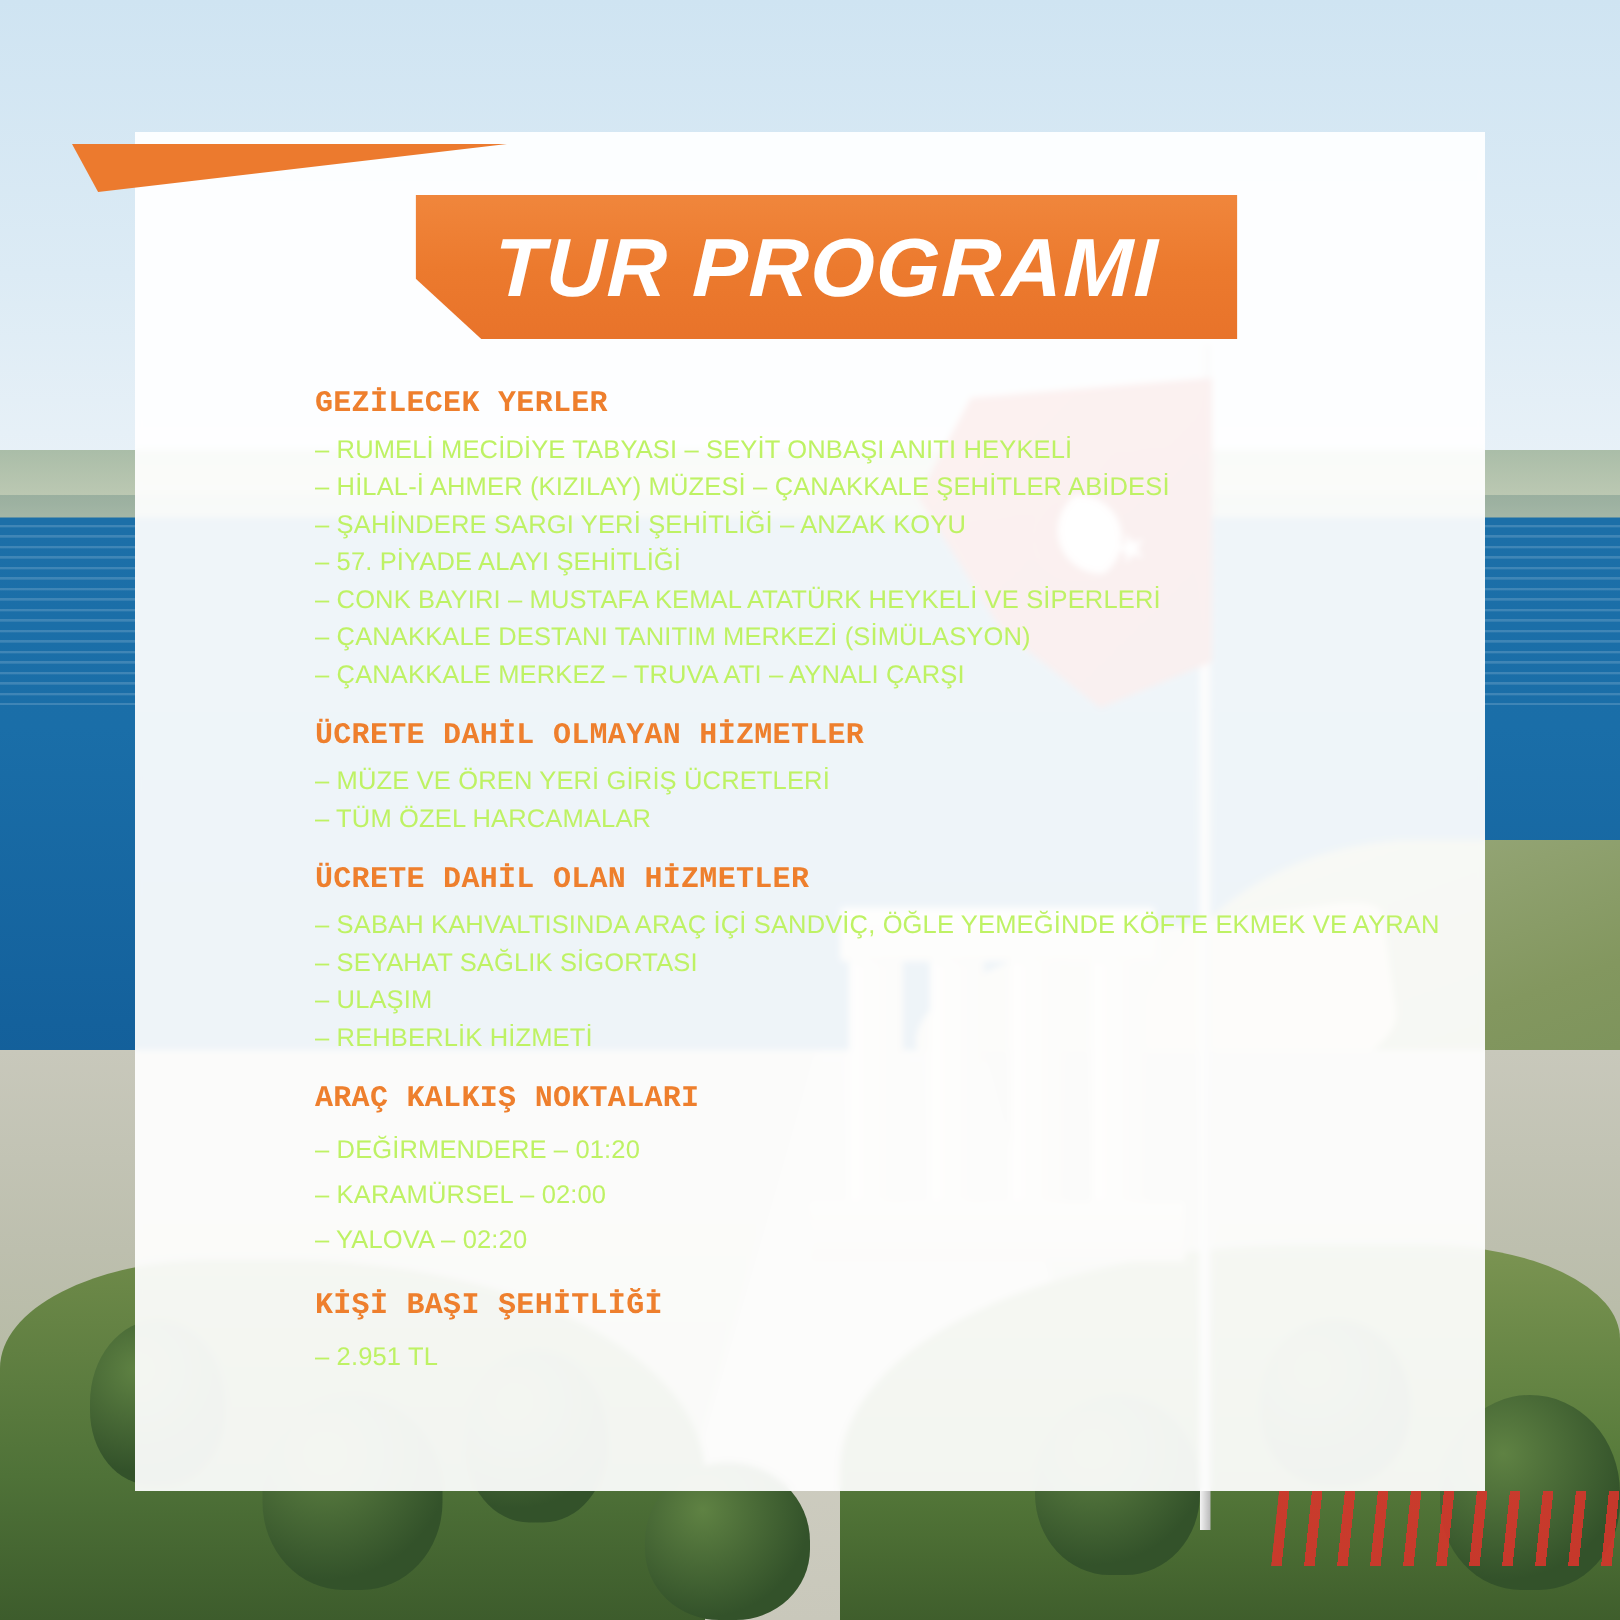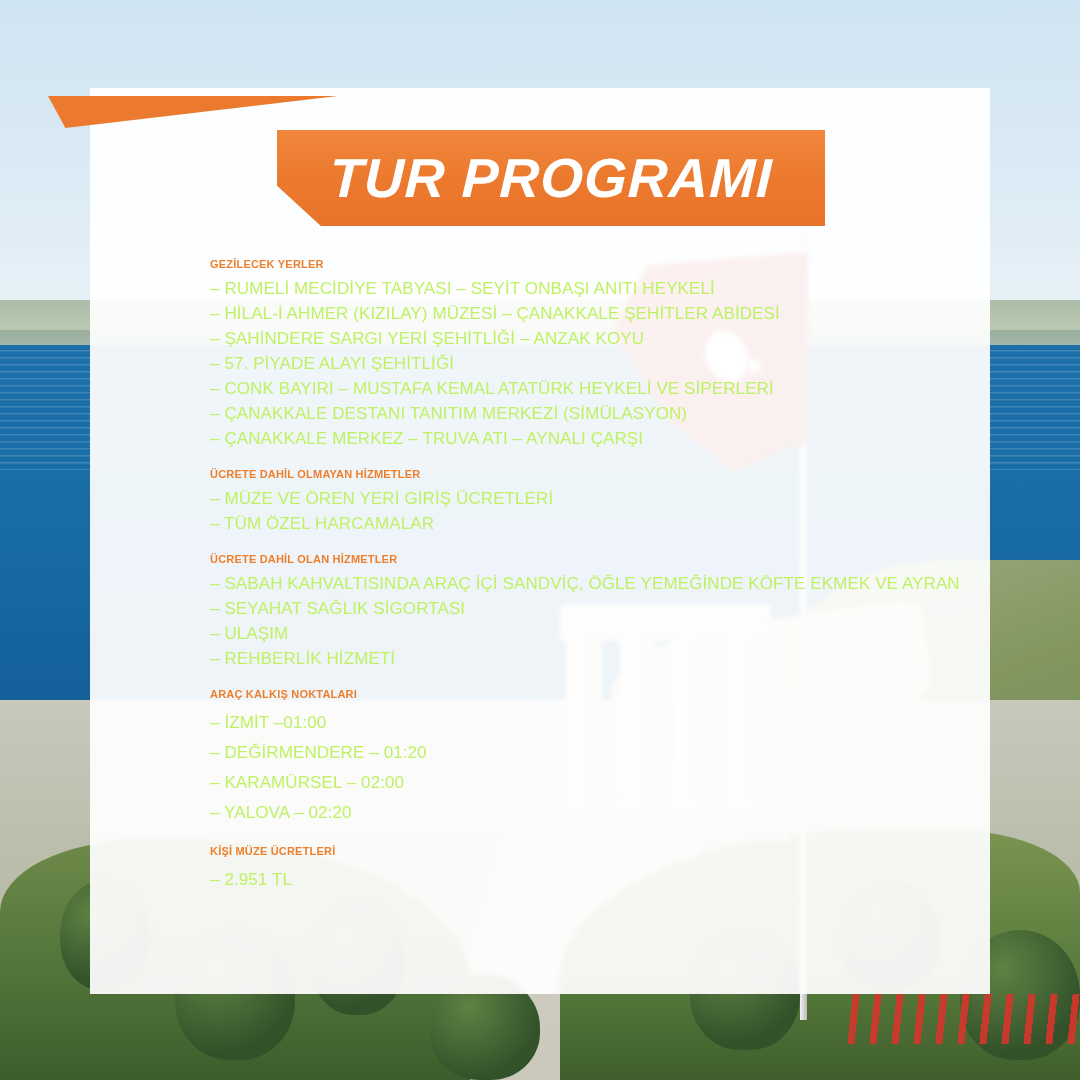--- a/index.html
+++ b/index.html
@@ -204,24 +204,25 @@
 
   
   #content {
     position: absolute;
     left: 210px; top: 258px;
     width: 720px;
   }
   .section { margin-bottom: 17px; }
   .sec-head {
     color: #ee7f2d;
-    font-size: 11px;
+    font-size: 20px;
     font-weight: bold;
     letter-spacing: .2px;
     margin-bottom: 6px;
+    font-family: Liberation Mono, monospace;
   }
   .sec-line {
     color: #bef264;
     font-size: 17px;
     line-height: 25px;
     letter-spacing: .1px;
     white-space: nowrap;
   }
   .section.spaced .sec-line { line-height: 30px; }
   .section.spaced .sec-head { margin-bottom: 8px; }
@@ -291,22 +292,21 @@
     </div>
     <div class="section">
       <div class="sec-head">ÜCRETE DAHİL OLAN HİZMETLER</div>
       <div class="sec-line">– SABAH KAHVALTISINDA ARAÇ İÇİ SANDVİÇ,  ÖĞLE YEMEĞİNDE KÖFTE EKMEK VE AYRAN</div>
       <div class="sec-line">– SEYAHAT SAĞLIK SİGORTASI</div>
       <div class="sec-line">– ULAŞIM</div>
       <div class="sec-line">– REHBERLİK HİZMETİ</div>
     </div>
     <div class="section spaced">
       <div class="sec-head">ARAÇ KALKIŞ NOKTALARI</div>
-      <div class="sec-line">– İZMİT –01:00</div>
       <div class="sec-line">– DEĞİRMENDERE – 01:20</div>
       <div class="sec-line">– KARAMÜRSEL – 02:00</div>
       <div class="sec-line">– YALOVA – 02:20</div>
     </div>
     <div class="section spaced">
-      <div class="sec-head">KİŞİ MÜZE ÜCRETLERİ</div>
+      <div class="sec-head">KİŞİ BAŞI ŞEHİTLİĞİ</div>
       <div class="sec-line">– 2.951 TL</div>
     </div>
   </div>
 
 </body></html>

